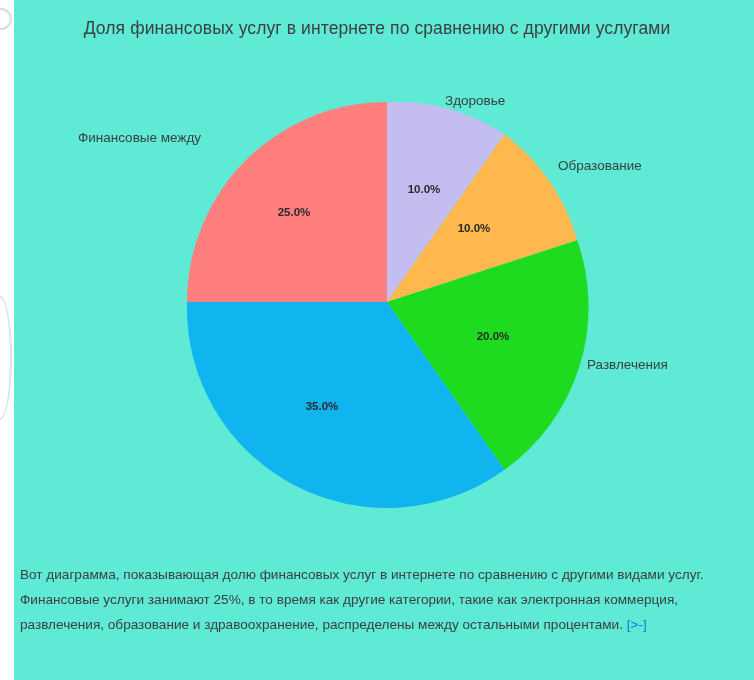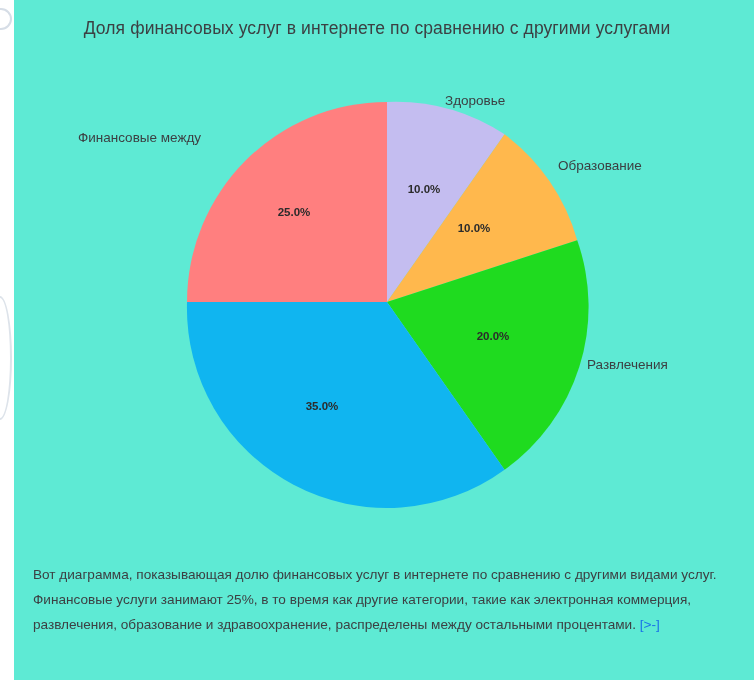--- a/index.html
+++ b/index.html
@@ -75,21 +75,21 @@
     font-weight: bold;
   }
   .cat-label {
     position: absolute;
     font-size: 13.5px;
     color: #3c4043;
     white-space: nowrap;
   }
   .caption {
     position: absolute;
-    left: 33px;
+    left: 20px;
     top: 562px;
     width: 700px;
     font-size: 13.6px;
     line-height: 25px;
     color: #3c4043;
   }
   .cite {
     color: #1a73e8;
     cursor: pointer;
   }

